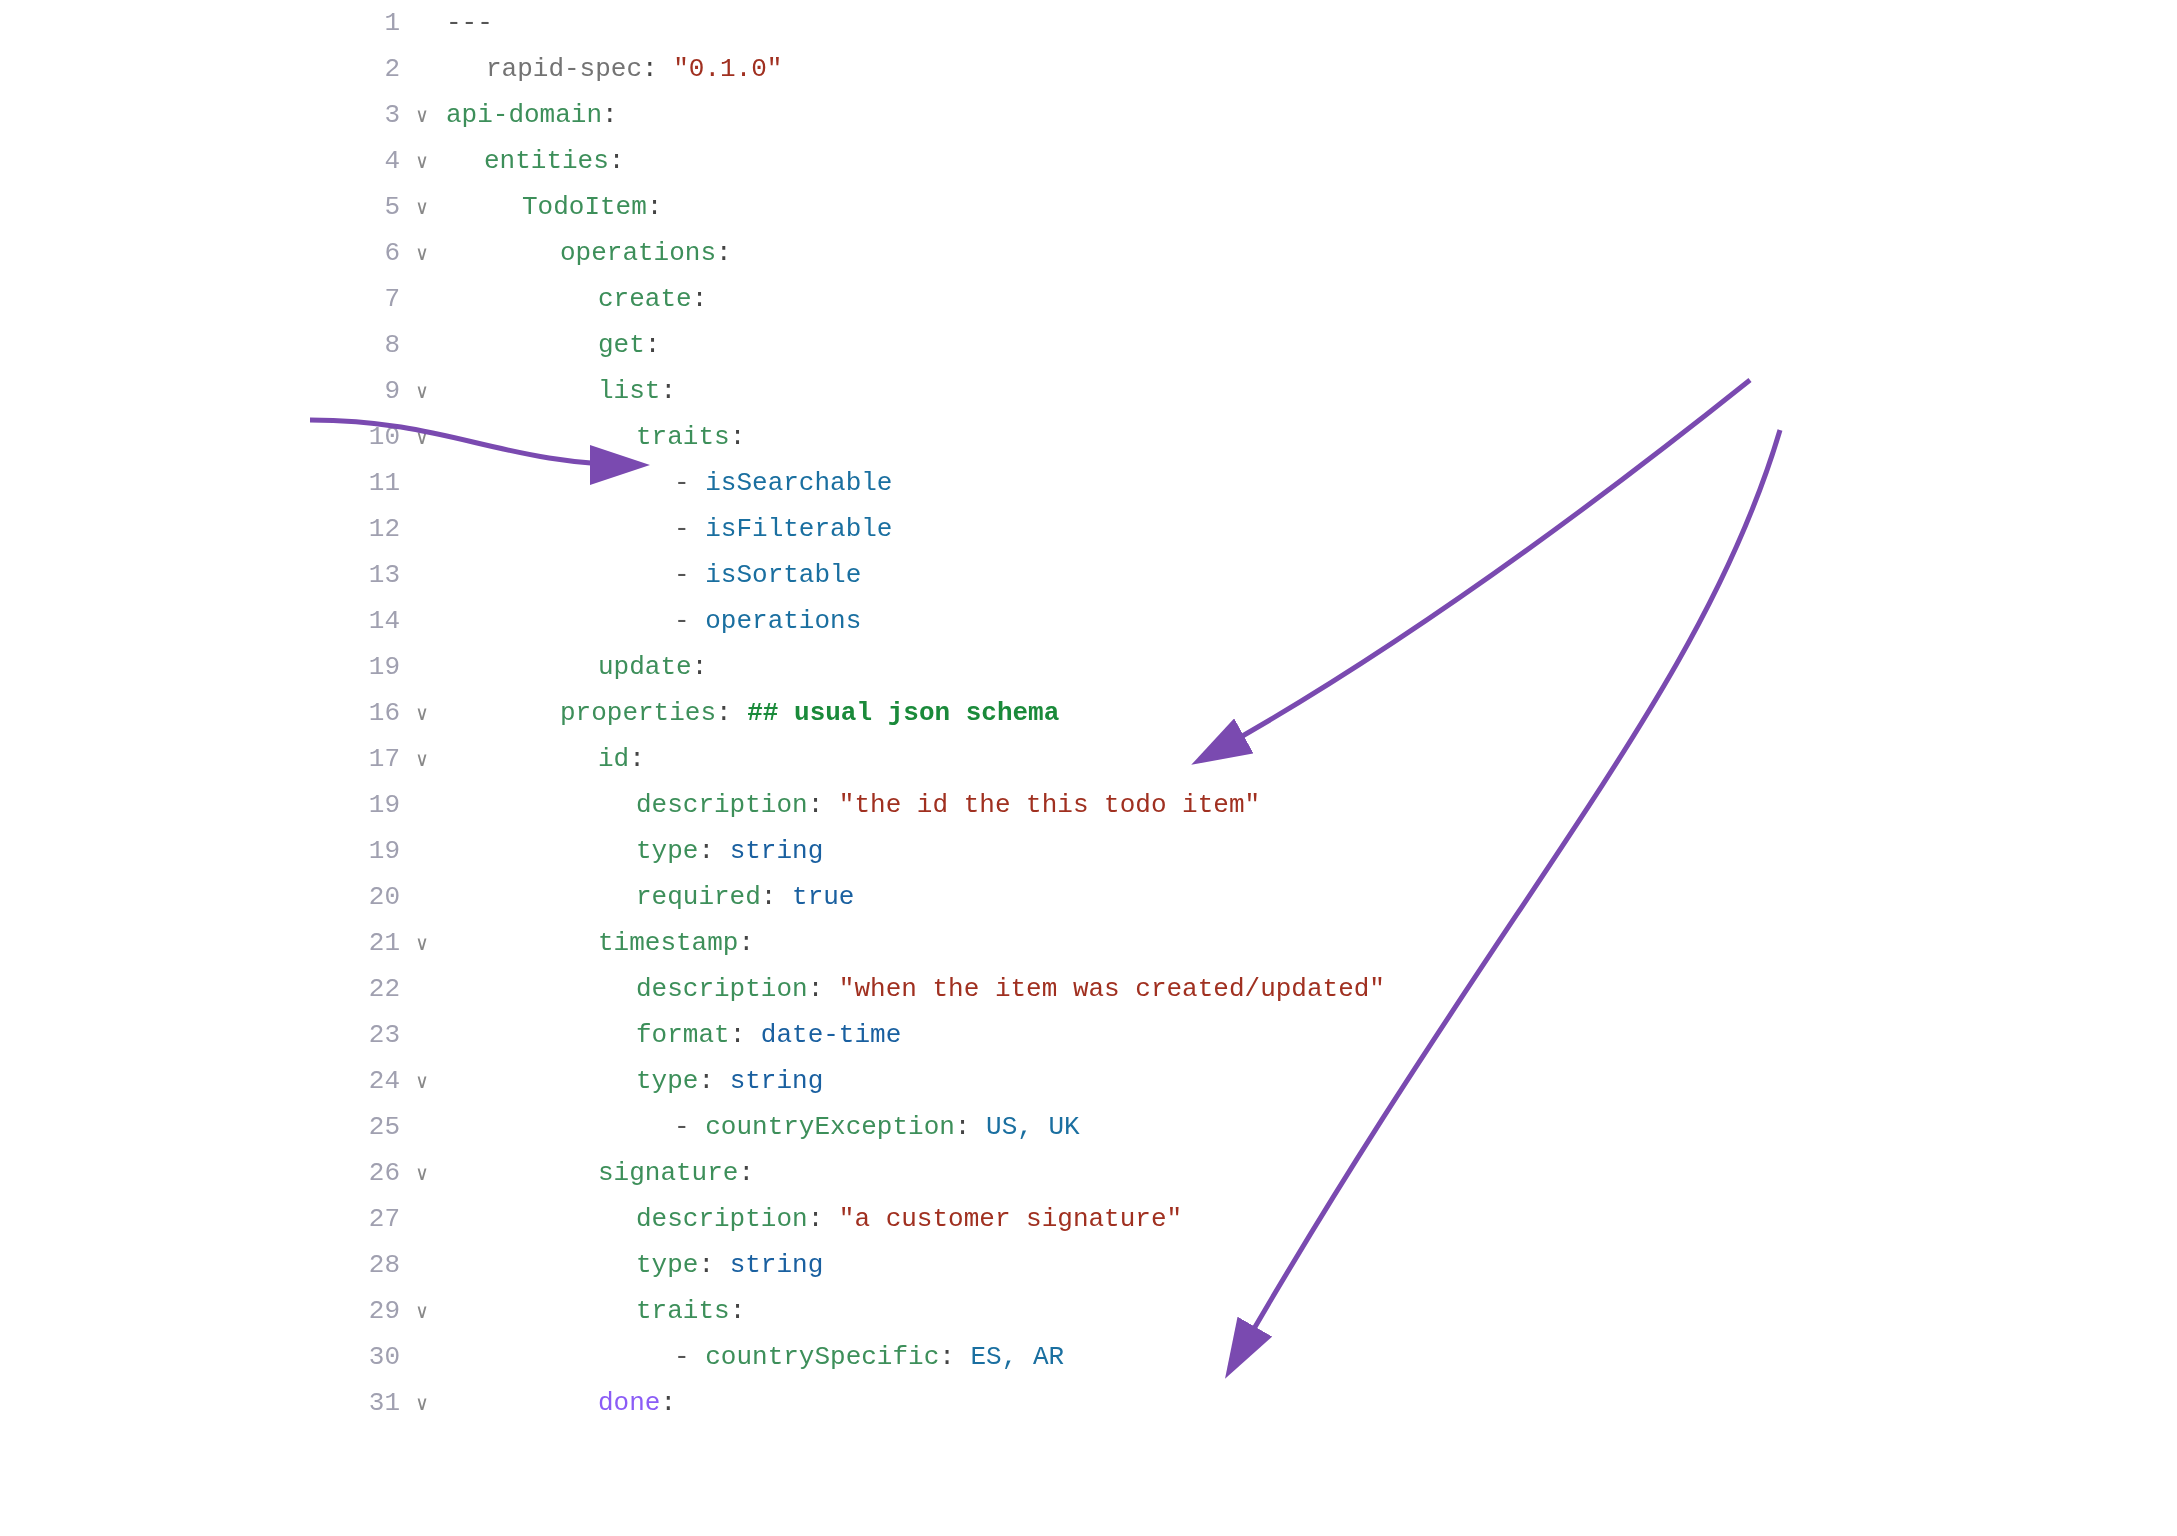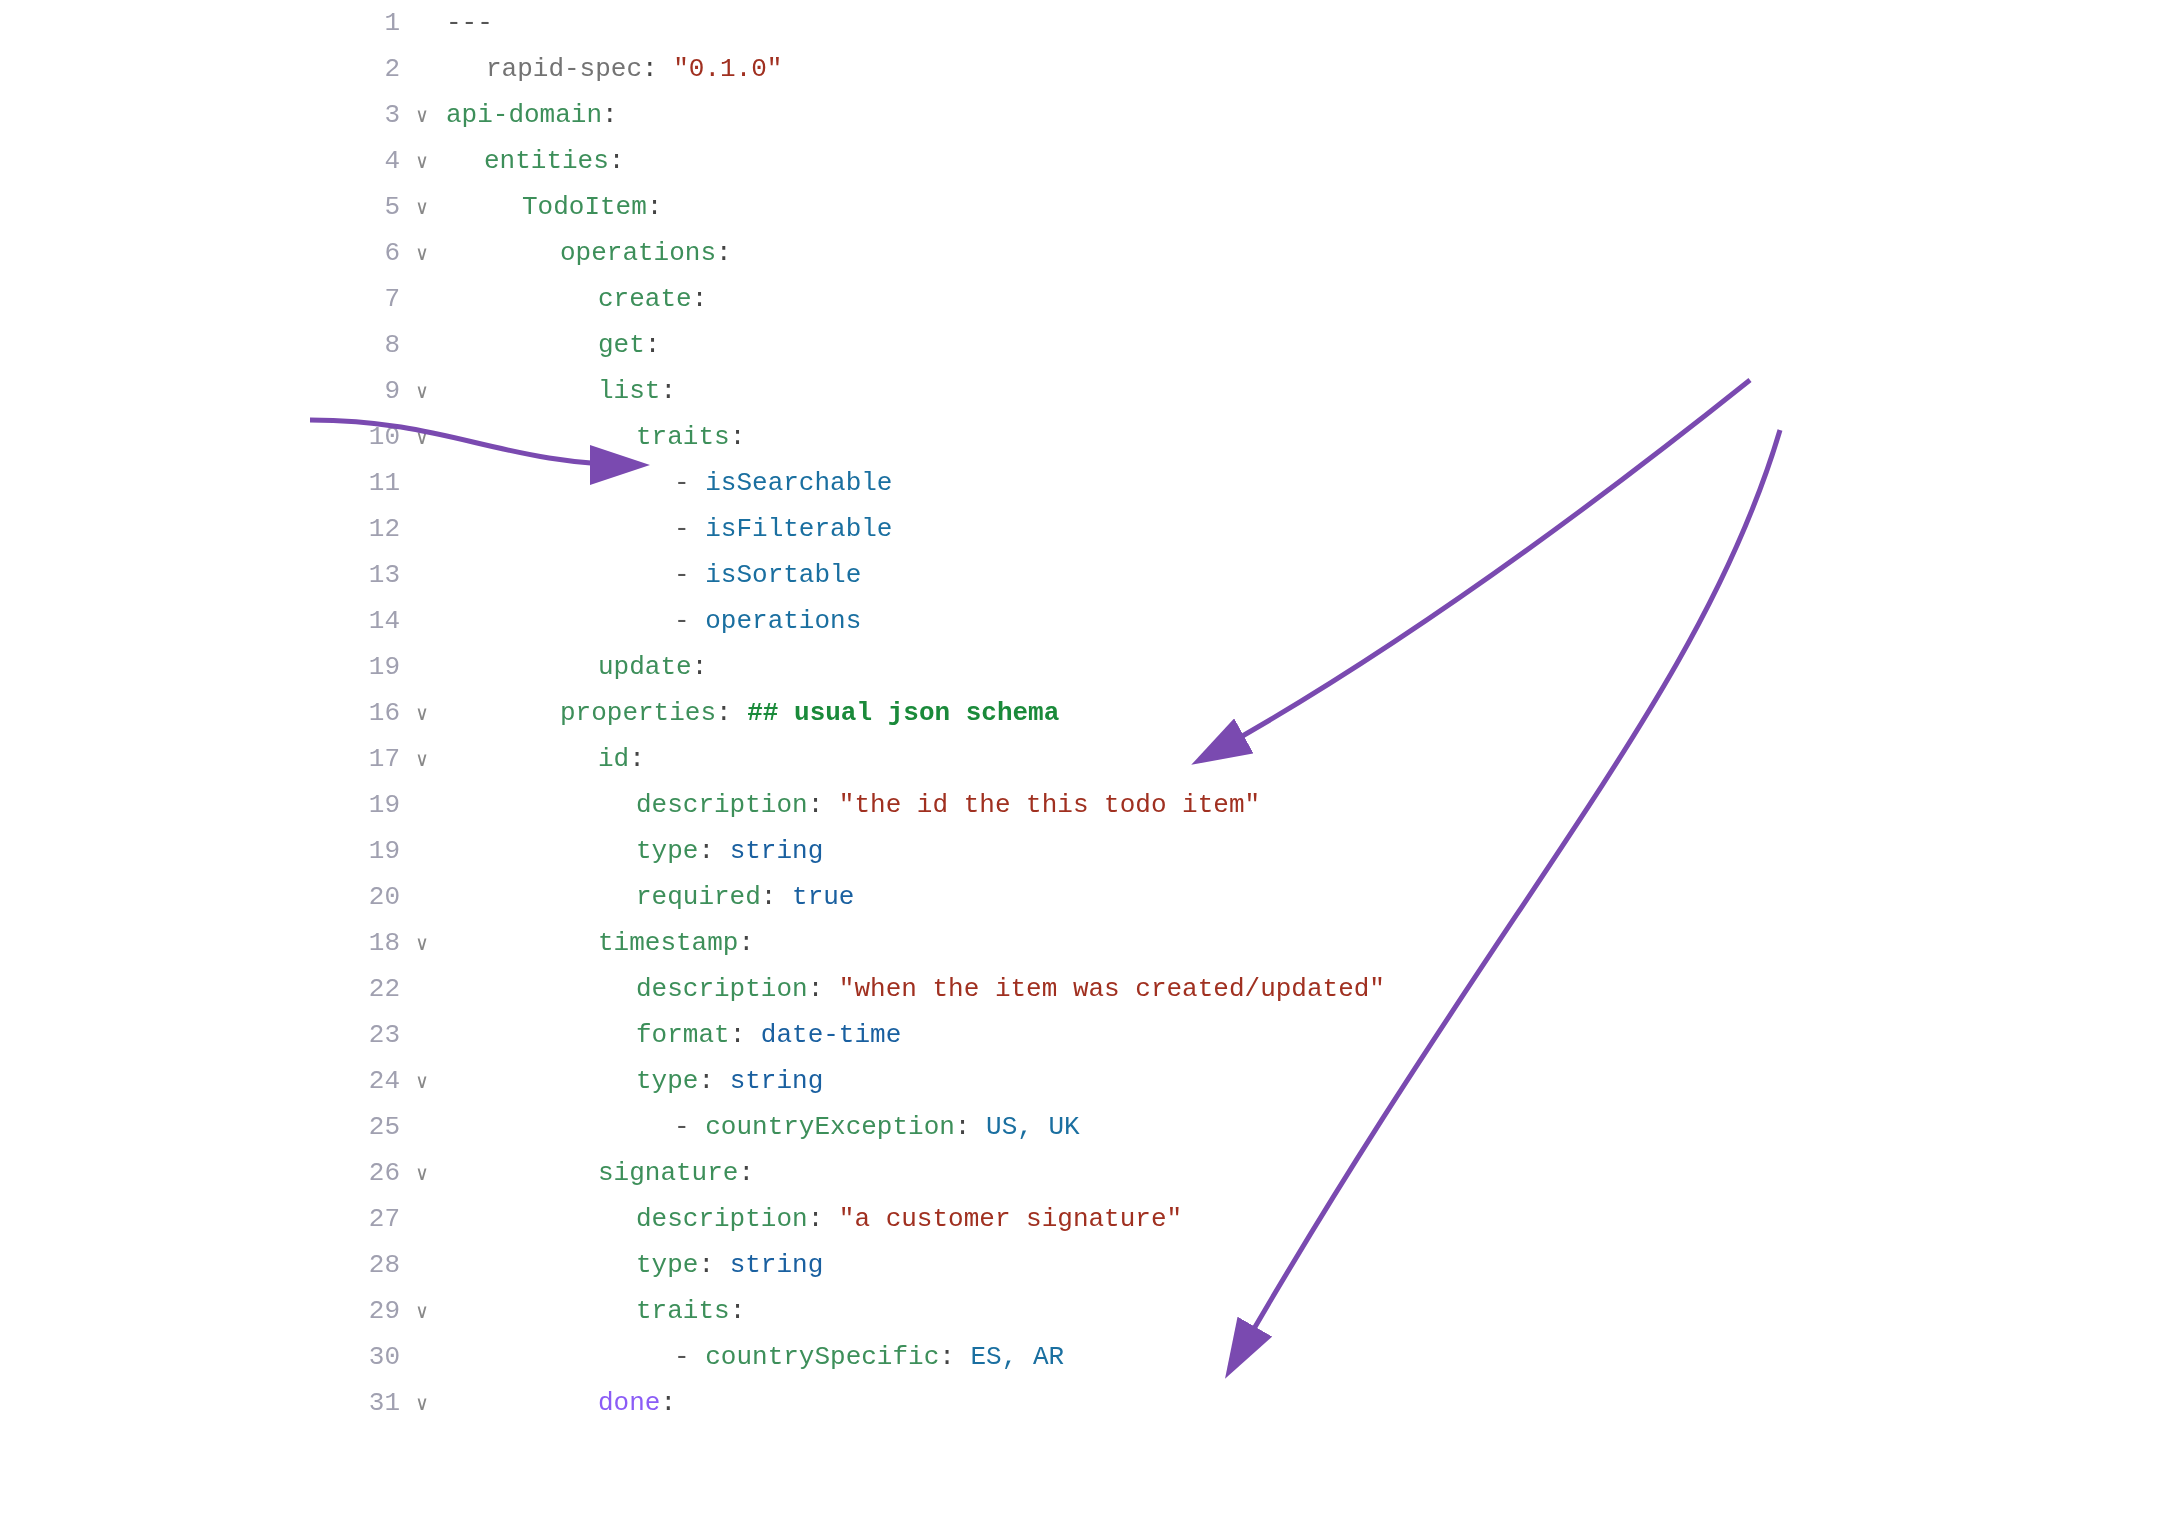--- a/index.html
+++ b/index.html
@@ -207,21 +207,21 @@
         <span class="line-number">19</span>
         <span style="width: 24px; margin-right: 6px; flex-shrink: 0; font-size: 20px; color: rgb(136, 136, 136);"></span>
         <span style="display: inline-block; padding-left: 190px; font-size: 26px; white-space: pre; font-family: &quot;Courier New&quot;, monospace;"><span style="color: rgb(61, 143, 90);">type</span><span style="color: rgb(68, 68, 68);">: </span><span style="color: rgb(26, 96, 160);">string</span></span>
       </div>
       <div class="code-line">
         <span class="line-number">20</span>
         <span style="width: 24px; margin-right: 6px; flex-shrink: 0; font-size: 20px; color: rgb(136, 136, 136);"></span>
         <span style="display: inline-block; padding-left: 190px; font-size: 26px; white-space: pre; font-family: &quot;Courier New&quot;, monospace;"><span style="color: rgb(61, 143, 90);">required</span><span style="color: rgb(68, 68, 68);">: </span><span style="color: rgb(26, 96, 160);">true</span></span>
       </div>
       <div class="code-line">
-        <span class="line-number">18</span>
+        <span class="line-number">21</span>
         <span style="width: 24px; margin-right: 6px; flex-shrink: 0; font-size: 20px; color: rgb(136, 136, 136);">∨</span>
         <span style="display: inline-block; padding-left: 152px; font-size: 26px; white-space: pre; font-family: &quot;Courier New&quot;, monospace;"><span style="color: rgb(61, 143, 90);">timestamp</span><span style="color: rgb(68, 68, 68);">:</span></span>
       </div>
       <div class="code-line">
         <span class="line-number">22</span>
         <span style="width: 24px; margin-right: 6px; flex-shrink: 0; font-size: 20px; color: rgb(136, 136, 136);"></span>
         <span style="display: inline-block; padding-left: 190px; font-size: 26px; white-space: pre; font-family: &quot;Courier New&quot;, monospace;"><span style="color: rgb(61, 143, 90);">description</span><span style="color: rgb(68, 68, 68);">: </span><span style="color: rgb(160, 48, 32);">"when the item was created/updated"</span></span>
       </div>
       <div class="code-line">
         <span class="line-number">23</span>

